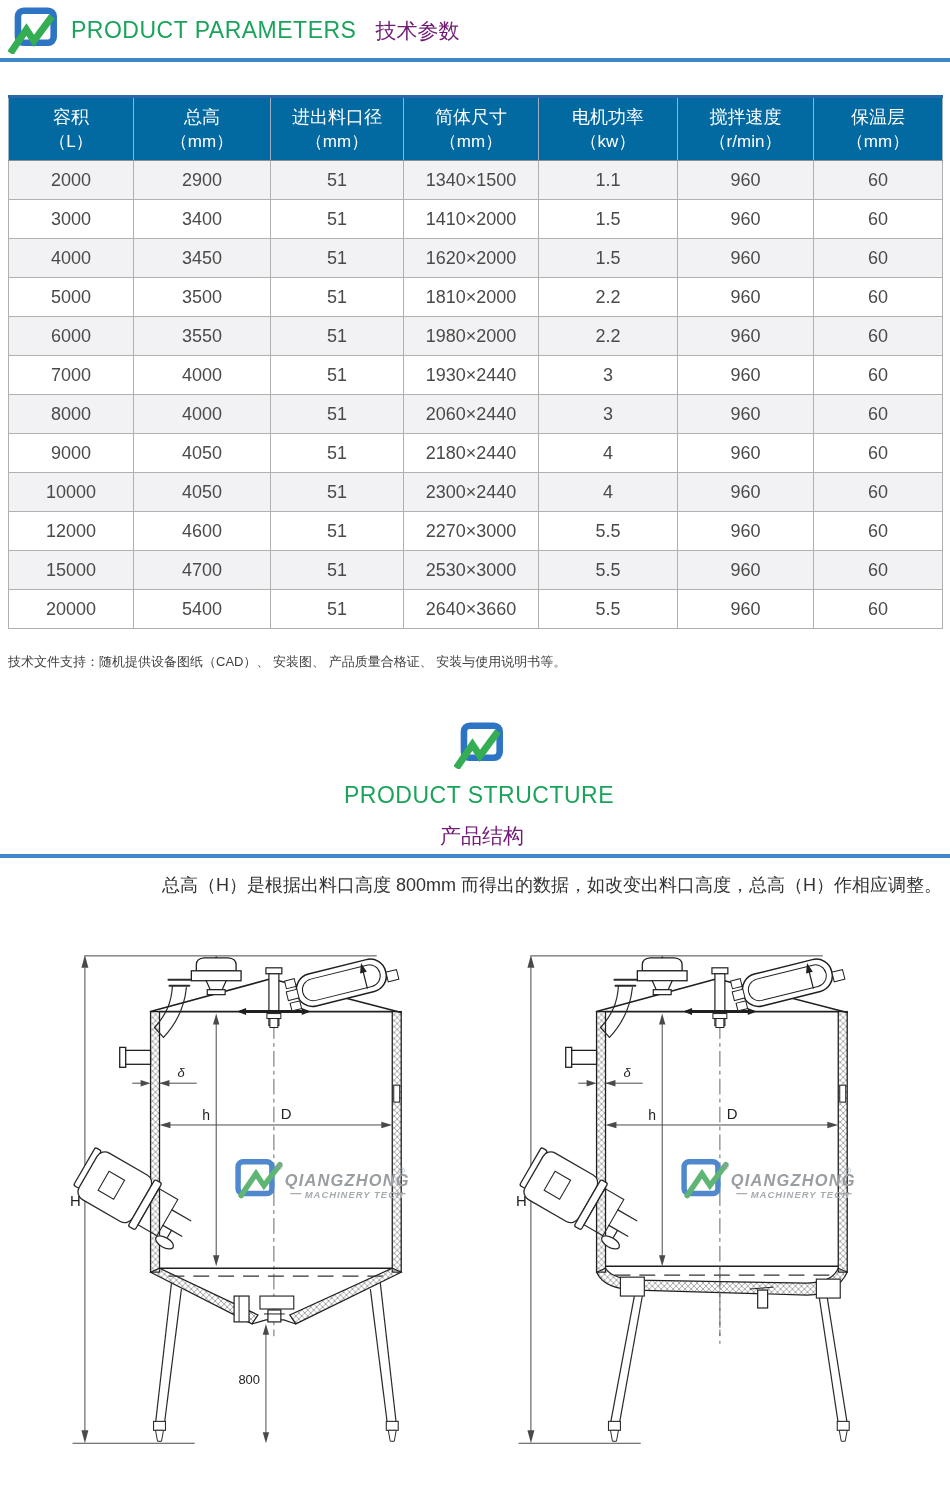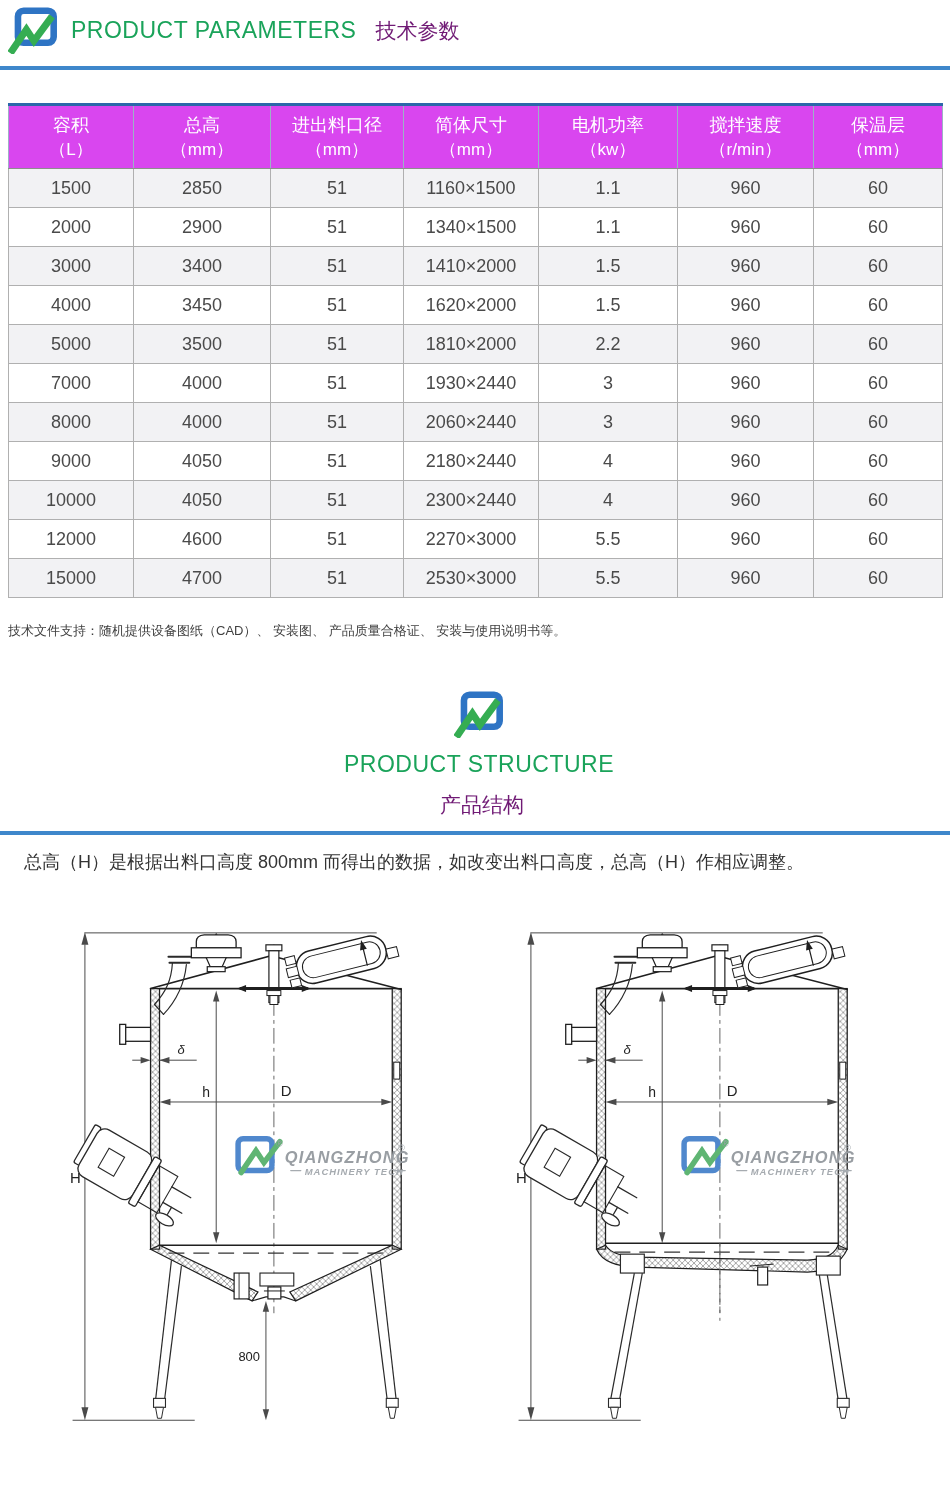--- a/index.html
+++ b/index.html
@@ -1,36 +1,36 @@
 <!DOCTYPE html>
 <html><head>
 <meta charset="utf-8">
 <style>
   html,body{margin:0;padding:0;background:#ffffff;}
   body{width:950px;min-height:1509px;font-family:"Liberation Sans",sans-serif;overflow:hidden;}
 
   
-  .sec-head{display:flex;align-items:center;gap:13px;padding:7px 0 12px 8px;}
+  .sec-head{display:flex;align-items:center;gap:13px;padding:7px 0 4px 8px;}
   .logo{width:50px;height:47px;flex:0 0 auto;}
   .t-en{font-size:23px;color:#1aa35a;letter-spacing:.5px;white-space:nowrap;}
   .t-zh{font-size:21px;color:#701a75;margin-left:6px;white-space:nowrap;}
   .rule{height:4px;background:#3e87cb;}
 
   
   .params-table{width:934px;margin:33px 8px 0 8px;border-collapse:collapse;table-layout:fixed;border:1px solid #a8a8a8;}
-  .params-table th{background:#d946ef;color:#ffffff;font-weight:normal;vertical-align:middle;
+  .params-table th{background:#0369a1;color:#ffffff;font-weight:normal;vertical-align:middle;
     border:1px solid #9db1c6;border-top:3px solid #2c67a9;border-bottom:1px solid #8d8d8d;padding:6px 2px 8px 2px;}
   .th-l{font-size:18px;line-height:1.5;}
   .th-u{font-size:17px;line-height:1.25;}
   .params-table td{border:1px solid #b0b0b0;height:38px;text-align:center;font-size:18px;color:#4a4a4a;padding:0;}
   .params-table tbody tr:nth-child(odd){background:#f2f2f4;}
   .params-table tbody tr:nth-child(even){background:#ffffff;}
 
   .note{font-size:13px;color:#3f3f3f;margin:25px 8px 0 8px;line-height:1.3;}
-  .note2{font-size:18px;color:#333333;margin:16px 8px 0 24px;line-height:1.3;}
+  .note2{font-size:18px;color:#333333;margin:16px 8px 0 24px;line-height:1.3;text-align:right;}
   .sec2{margin-top:44px;flex-direction:column;}
 
   
   .drawings{display:flex;gap:28px;padding:0 40px 0 45px;margin-top:36px;}
   .drawing{width:418px;height:557px;}
 </style>
 </head>
 <body>
 
 <svg width="0" height="0" style="position:absolute" aria-hidden="true">
@@ -225,29 +225,20 @@
           <div class="th-u">（r/min）</div>
         </th>
         <th>
           <div class="th-l">保温层</div>
           <div class="th-u">（mm）</div>
         </th>
       </tr>
   </thead>
   <tbody>
       <tr>
-        <td>1500</td>
-        <td>2850</td>
-        <td>51</td>
-        <td>1160×1500</td>
-        <td>1.1</td>
-        <td>960</td>
-        <td>60</td>
-      </tr>
-      <tr>
         <td>2000</td>
         <td>2900</td>
         <td>51</td>
         <td>1340×1500</td>
         <td>1.1</td>
         <td>960</td>
         <td>60</td>
       </tr>
       <tr>
         <td>3000</td>
@@ -270,20 +261,29 @@
       <tr>
         <td>5000</td>
         <td>3500</td>
         <td>51</td>
         <td>1810×2000</td>
         <td>2.2</td>
         <td>960</td>
         <td>60</td>
       </tr>
       <tr>
+        <td>6000</td>
+        <td>3550</td>
+        <td>51</td>
+        <td>1980×2000</td>
+        <td>2.2</td>
+        <td>960</td>
+        <td>60</td>
+      </tr>
+      <tr>
         <td>7000</td>
         <td>4000</td>
         <td>51</td>
         <td>1930×2440</td>
         <td>3</td>
         <td>960</td>
         <td>60</td>
       </tr>
       <tr>
         <td>8000</td>
@@ -319,20 +319,29 @@
         <td>2270×3000</td>
         <td>5.5</td>
         <td>960</td>
         <td>60</td>
       </tr>
       <tr>
         <td>15000</td>
         <td>4700</td>
         <td>51</td>
         <td>2530×3000</td>
+        <td>5.5</td>
+        <td>960</td>
+        <td>60</td>
+      </tr>
+      <tr>
+        <td>20000</td>
+        <td>5400</td>
+        <td>51</td>
+        <td>2640×3660</td>
         <td>5.5</td>
         <td>960</td>
         <td>60</td>
       </tr>
     </tbody>
 </table>
 
 <p class="note">技术文件支持：随机提供设备图纸（CAD）、 安装图、 产品质量合格证、 安装与使用说明书等。</p>
 
 <div class="sec-head sec2">

